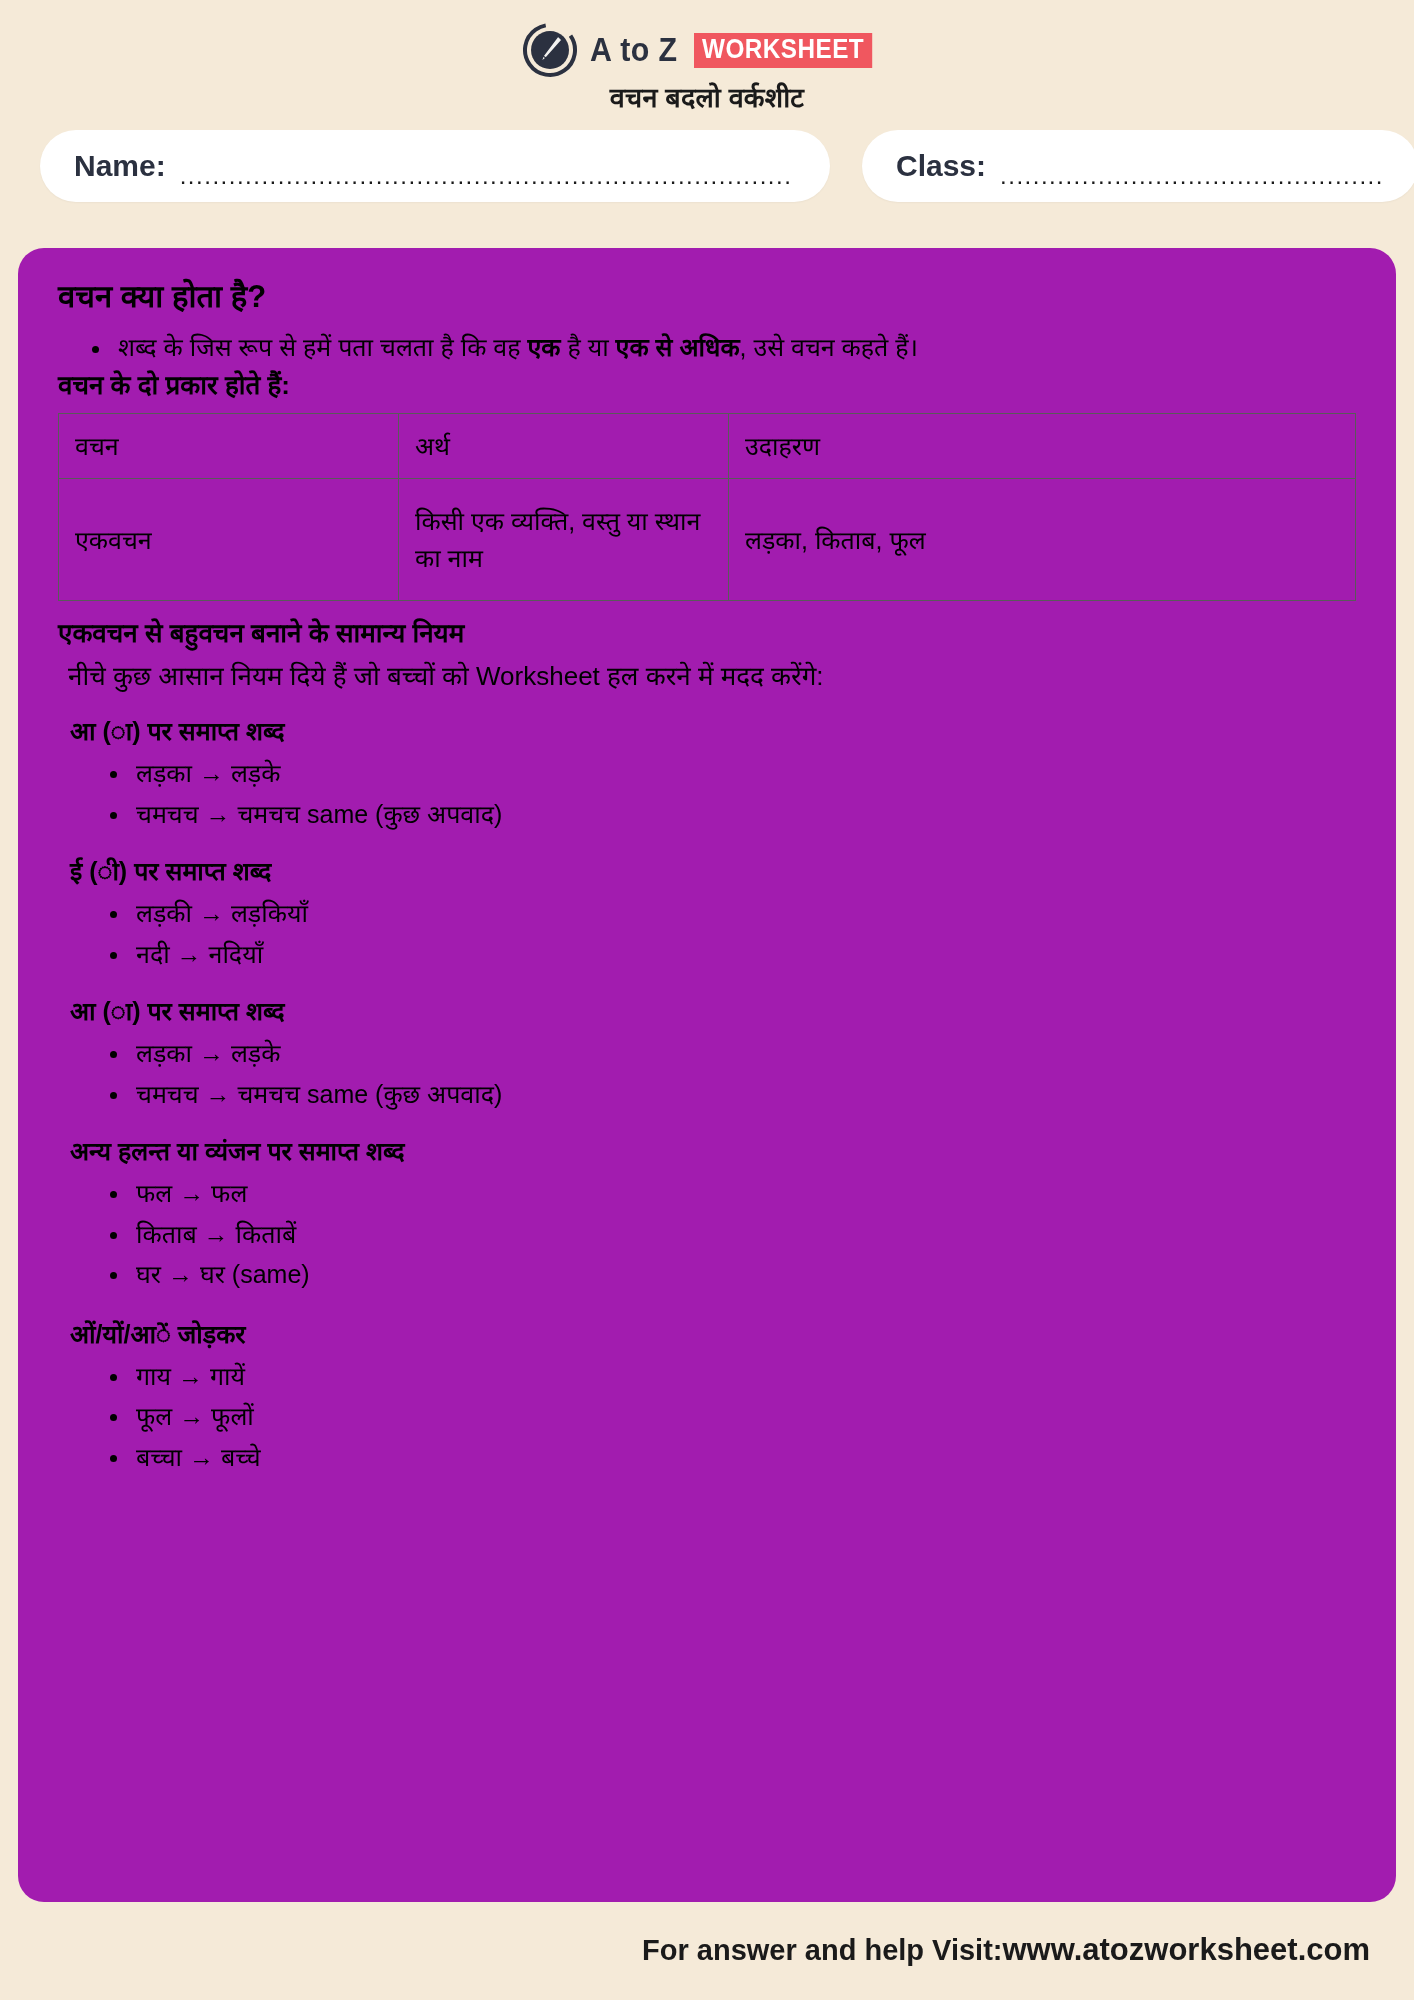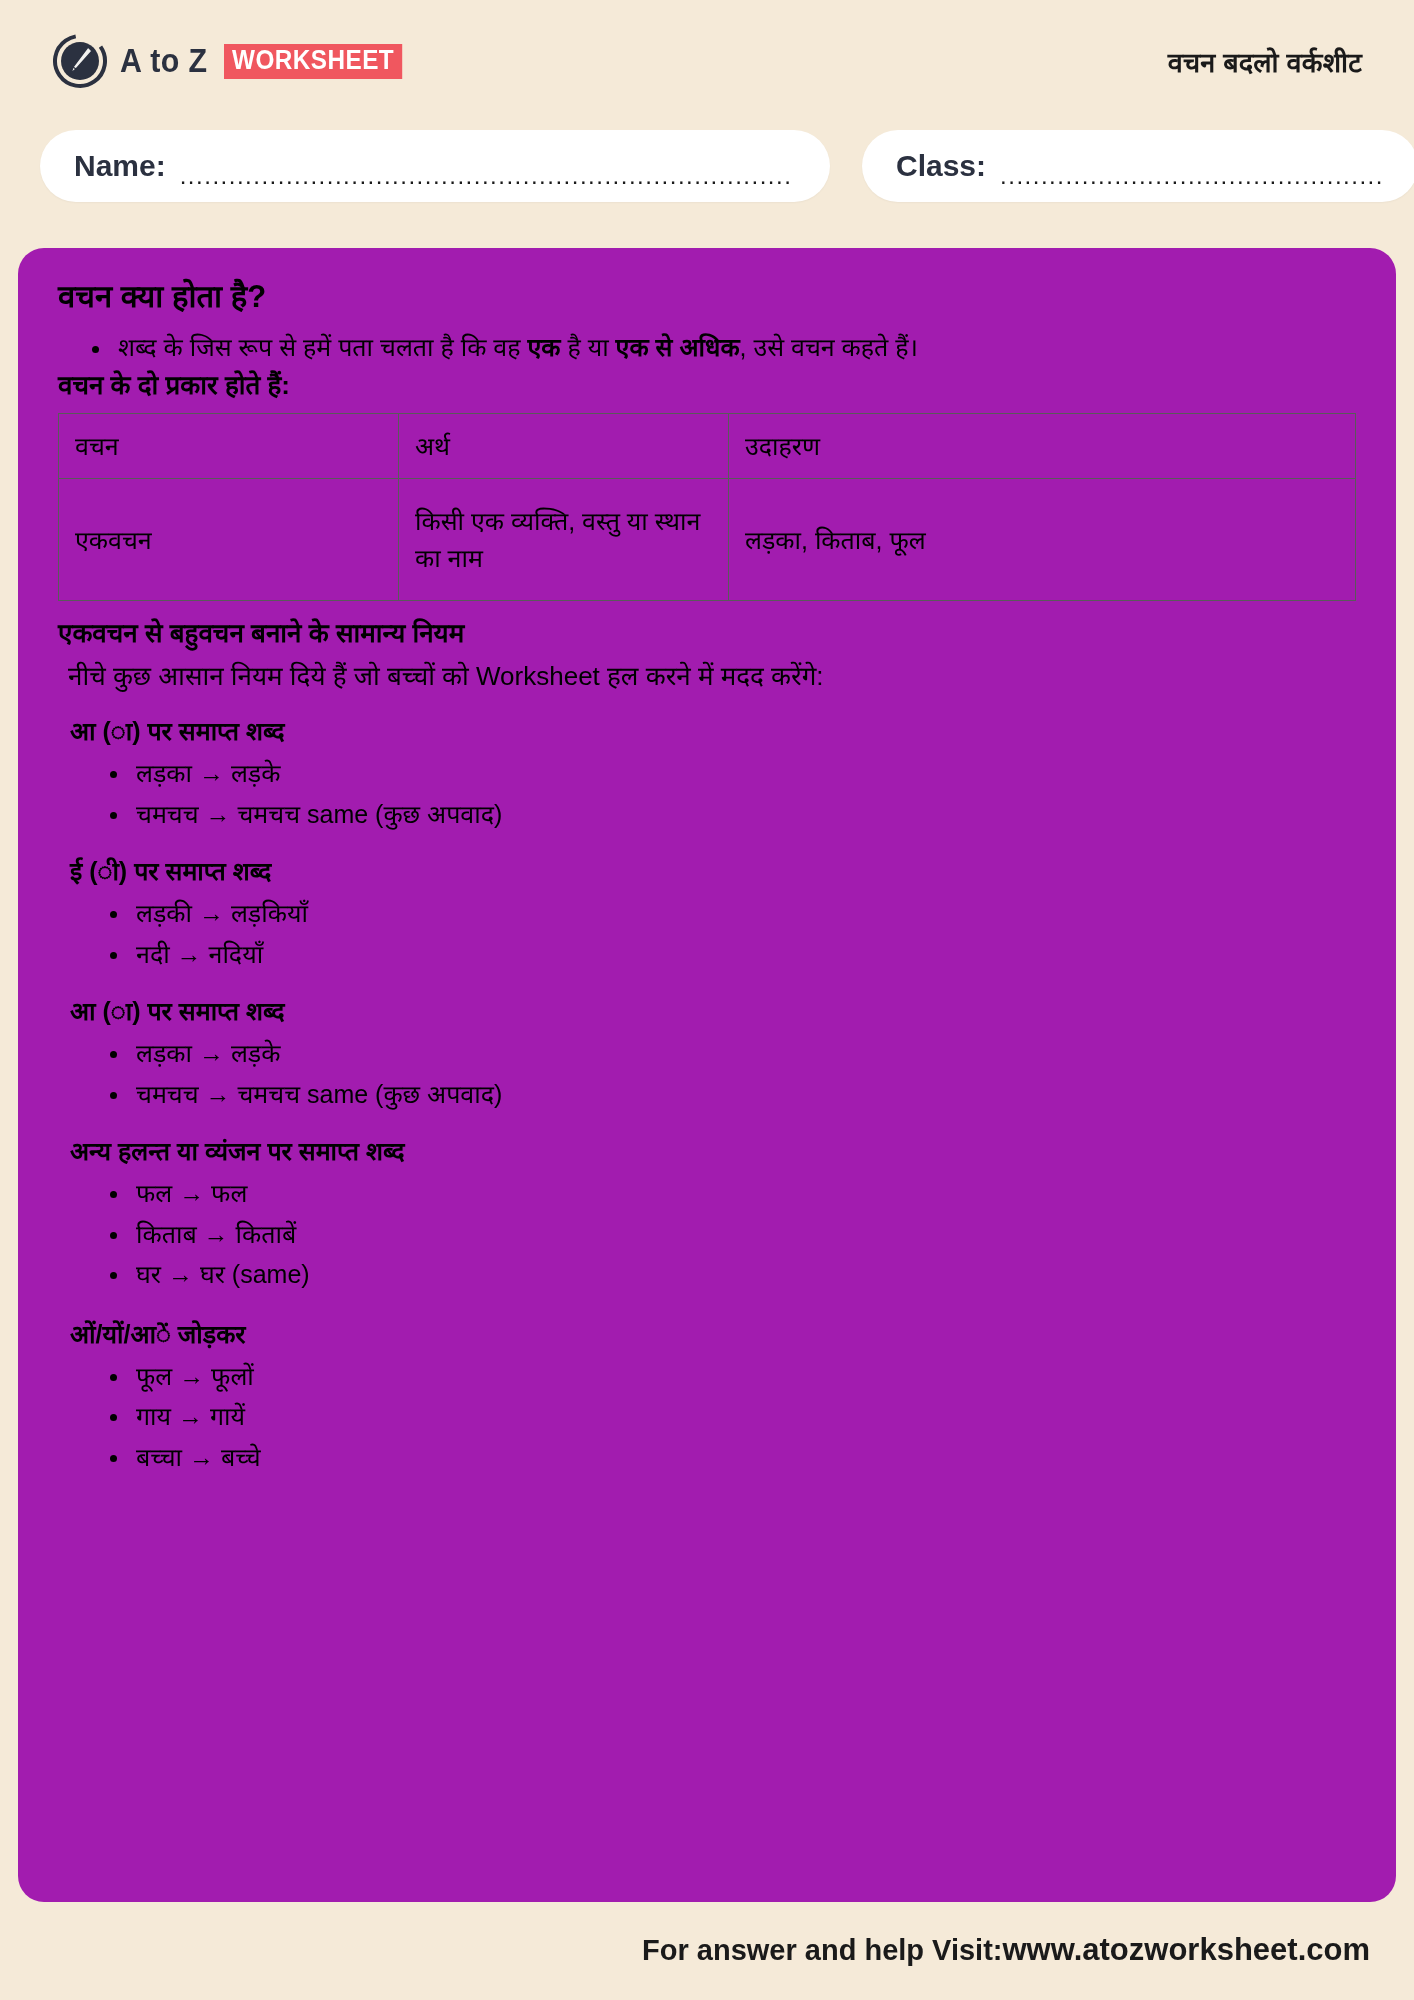--- a/index.html
+++ b/index.html
@@ -21,21 +21,22 @@
   }
 
   
   .header {
     position: absolute;
     top: 22px; left: 0; right: 0;
     height: 78px;
     display: flex;
     align-items: center;
     justify-content: space-between;
-    padding: 0 52px;
+    padding: 0 41px;
+    flex-direction: column;
   }
 
   .brand { display: flex; align-items: center; gap: 12px; }
 
   .brand-mark {
     width: 56px; height: 56px;
     flex: 0 0 56px;
     position: relative;
   }
 
@@ -339,22 +340,22 @@
         <ul class="bullets">
           <li>फल → फल</li>
           <li>किताब → किताबें</li>
           <li>घर → घर (same)</li>
         </ul>
       </div>
 
       <div style="margin-top:22px;">
         <div class="h3">ओं/यों/आ◌ें जोड़कर</div>
         <ul class="bullets">
+          <li>गाय → गायें</li>
           <li>फूल → फूलों</li>
-          <li>गाय → गायें</li>
           <li>बच्चा → बच्चे</li>
         </ul>
       </div>
 
     </div>
   </div>
 
   <div class="footer">
     <div class="footer-left">For answer and help Visit:</div>
     <div class="footer-right">www.atozworksheet.com</div>

